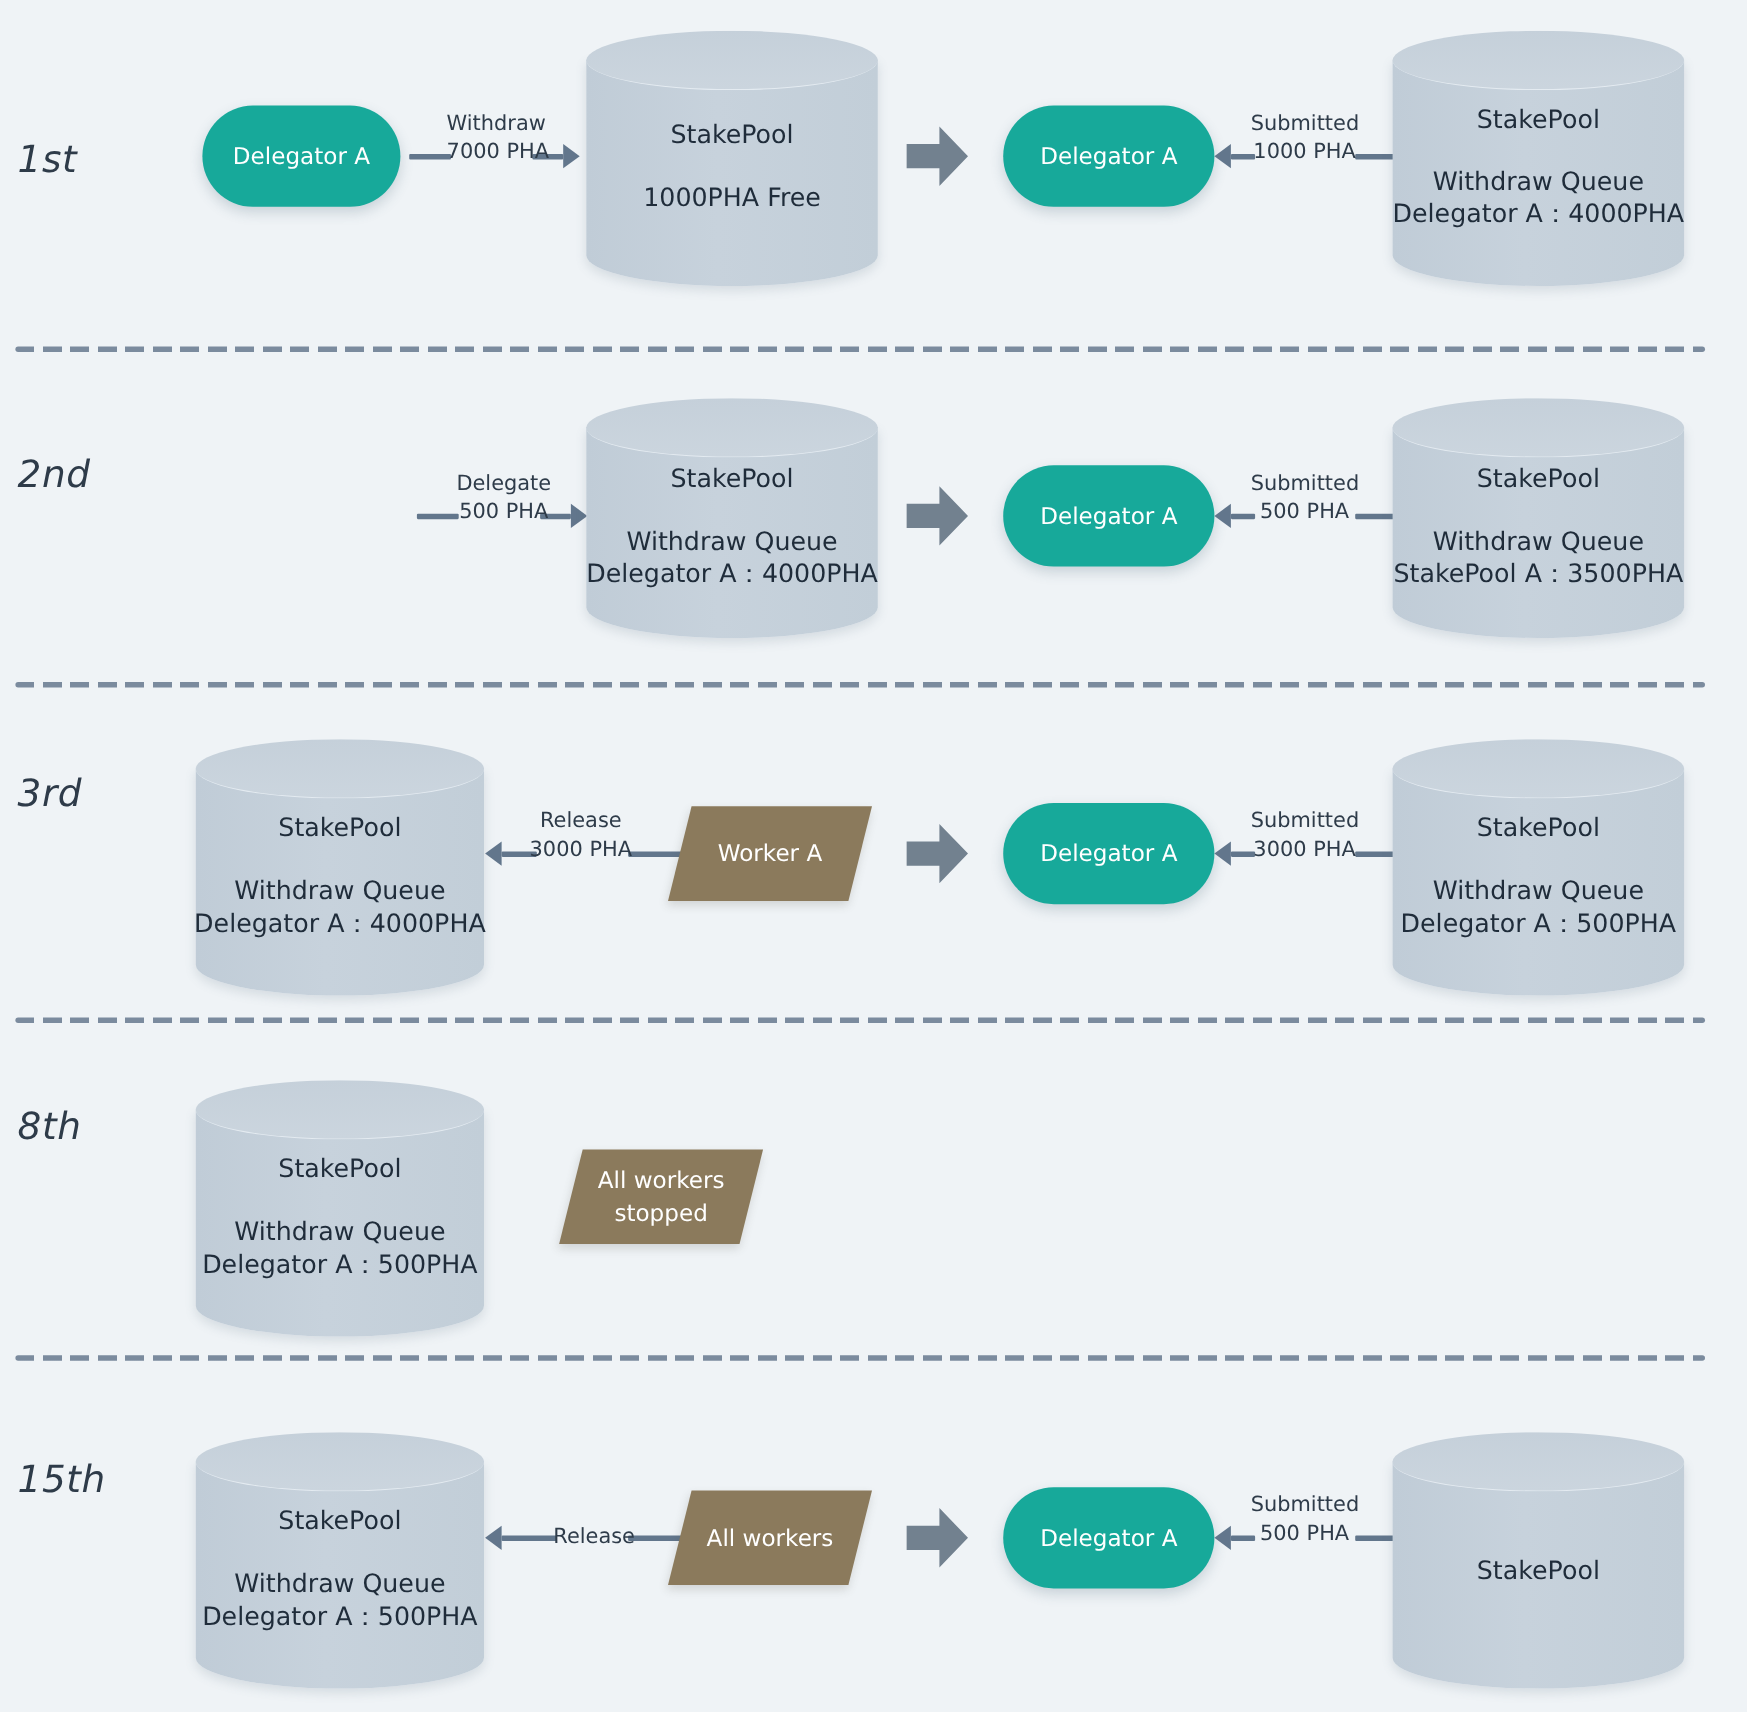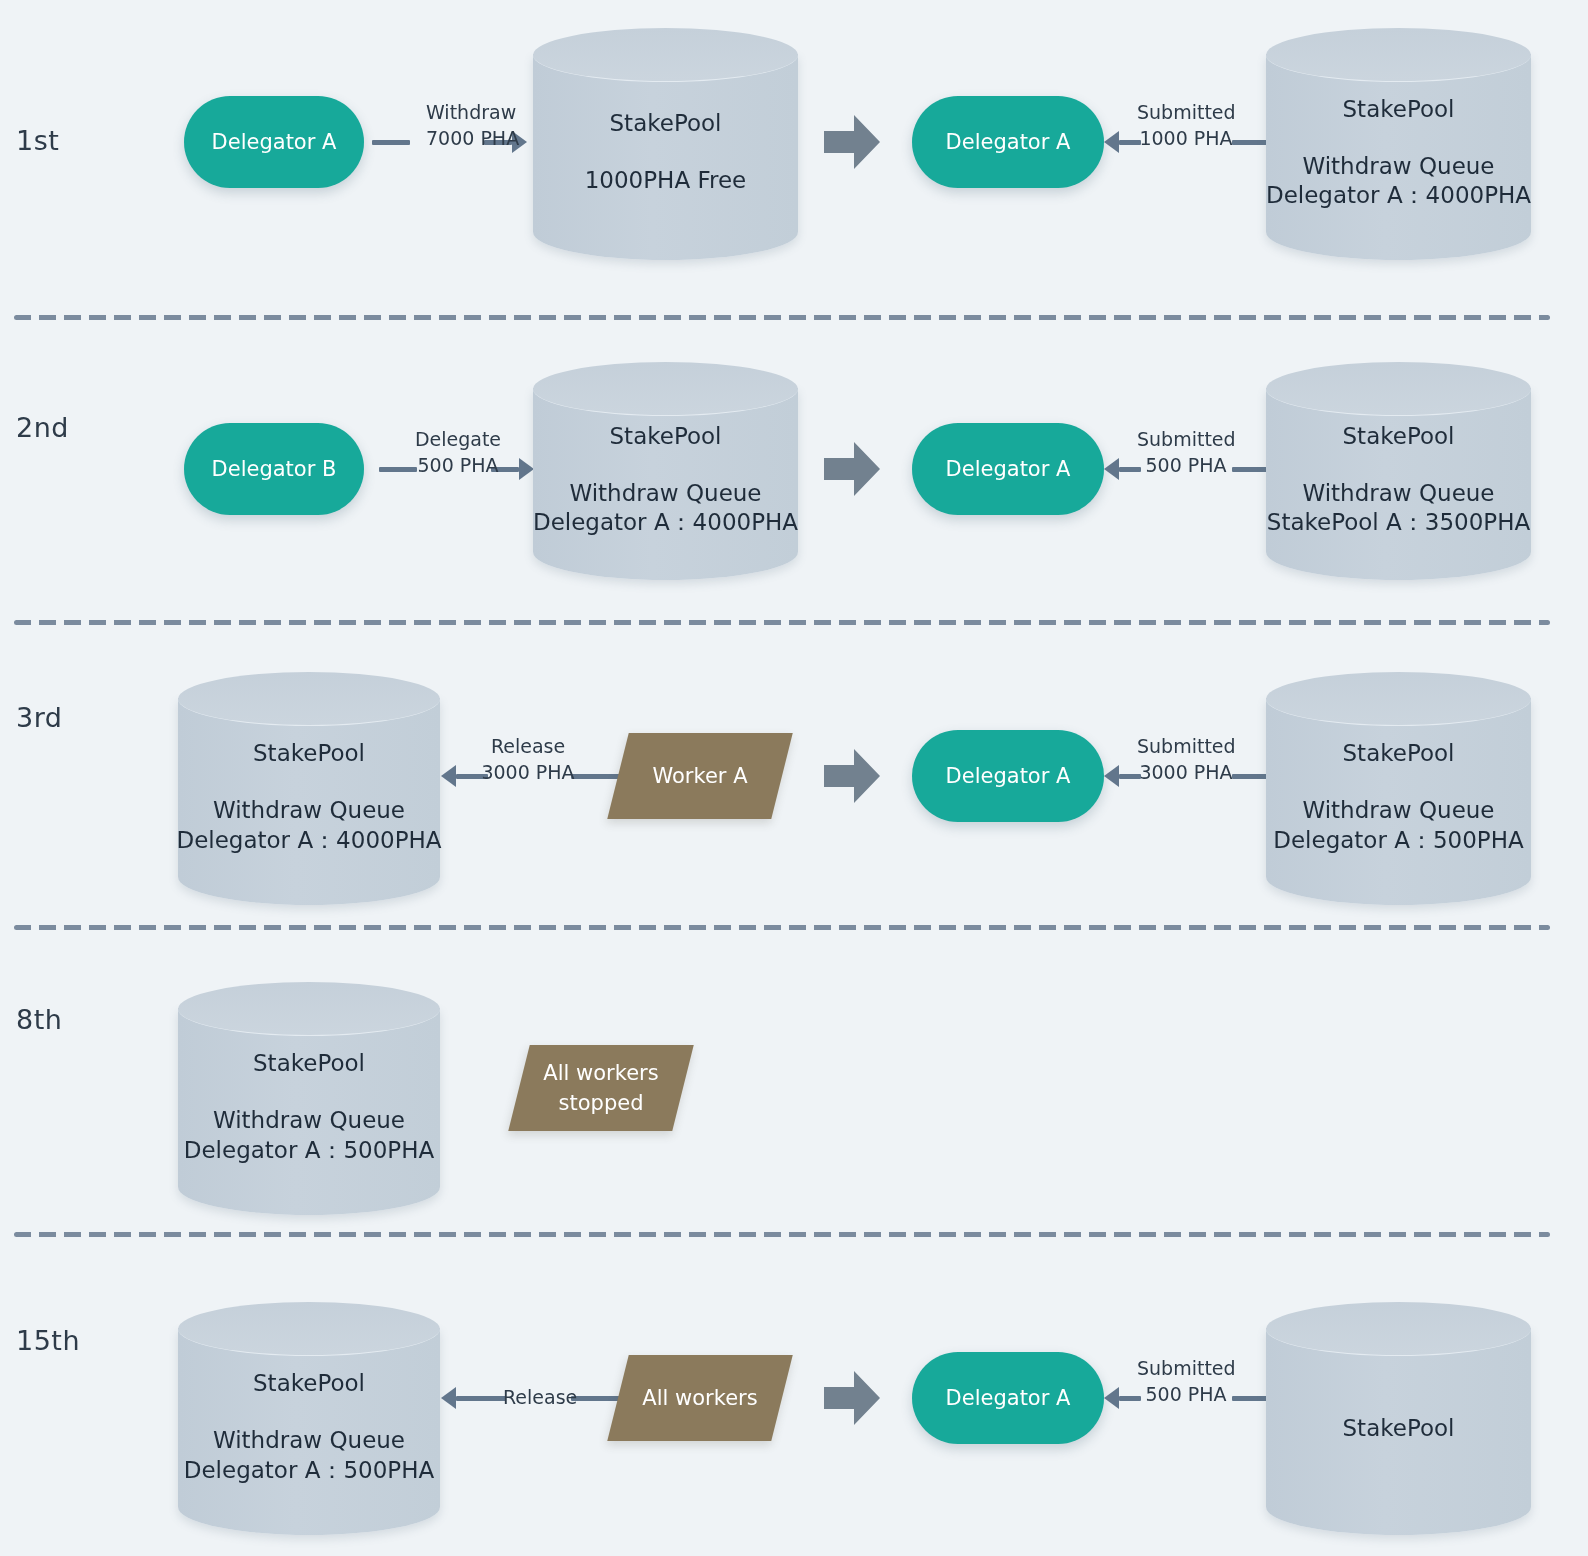--- a/index.html
+++ b/index.html
@@ -20,25 +20,26 @@
   #stage {
     position: absolute;
     left: 0; top: 0;
     width: 1588px;
     height: 1556px;
   }
 
   
   .row-label {
     position: absolute;
-    font-size: 27px;
+    font-size: 34px;
     font-weight: 400;
     color: #2e3b49;
     letter-spacing: 0.5px;
     white-space: nowrap;
+    font-style: italic;
   }
 
   
   .divider {
     position: absolute;
     left: 14px;
     width: 1536px;
     height: 5px;
     background-image: repeating-linear-gradient(
       to right,
@@ -182,21 +183,21 @@
   <div class="row-label" style="left:16px; top:125px;">1st</div>
 
   <div class="pill" style="left:184px; top:96px; width:180px; height:92px;">
     <span>Delegator A</span>
   </div>
 
   <div class="conn" style="left:372px; top:122px; width:156px;">
     <div class="seg" style="left:0; width:38px;"></div>
     <div class="seg" style="left:112px; width:28px;"></div>
     <div class="head right" style="left:140px;"></div>
-    <div class="conn-label" style="left:34px; top:-22px; width:90px;margin-left:20px;">
+    <div class="conn-label" style="left:34px; top:-22px; width:90px;">
       <span>Withdraw</span><br>
       <span>7000 PHA</span>
     </div>
   </div>
 
   <div class="cylinder" style="left:533px; top:28px; width:265px; height:232px;">
     <div class="cyl-body"></div>
     <div class="cyl-top"></div>
     <div class="cyl-text">
       <div class="cyl-title">StakePool</div>
@@ -235,23 +236,20 @@
         <span>Withdraw Queue</span>
         <span class="l2">Delegator A：4000PHA</span>
       </div>
     </div>
   </div>
 
   <div class="divider" style="top:315px;"></div>
 
   <div class="row-label" style="left:16px; top:412px;">2nd</div>
 
-  <div class="pill" style="left:184px; top:423px; width:180px; height:92px;">
-    <span>Delegator B</span>
-  </div>
 
   <div class="conn" style="left:379px; top:449px; width:156px;">
     <div class="seg" style="left:0; width:38px;"></div>
     <div class="seg" style="left:112px; width:28px;"></div>
     <div class="head right" style="left:140px;"></div>
     <div class="conn-label" style="left:34px; top:-22px; width:90px;">
       <span>Delegate</span><br>
       <span>500 PHA</span>
     </div>
   </div>

